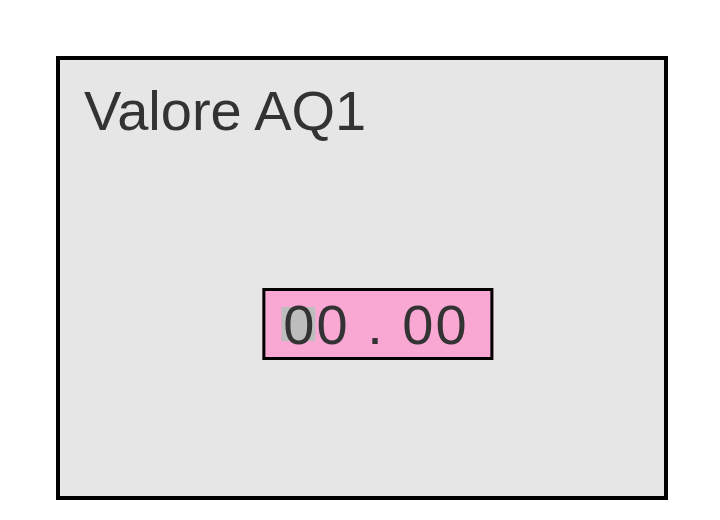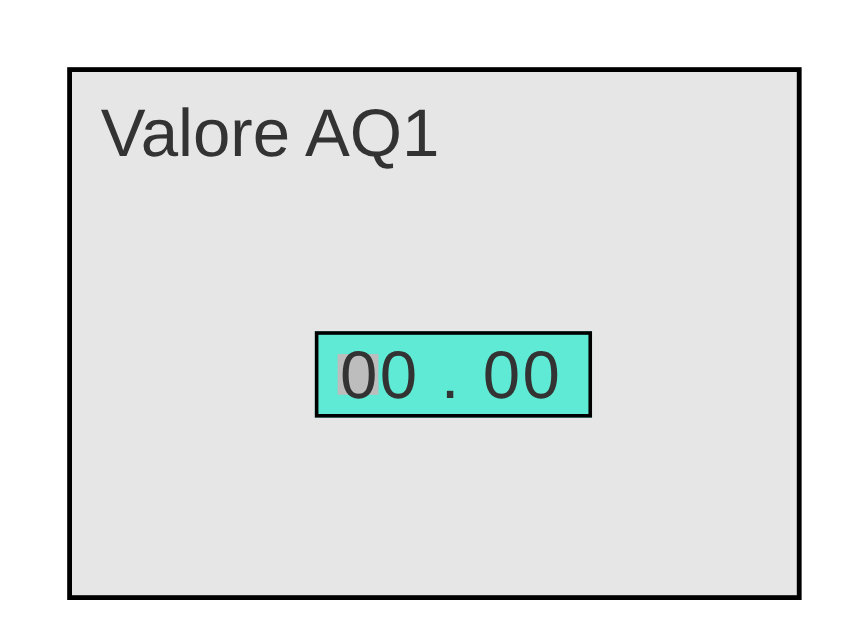--- a/index.html
+++ b/index.html
@@ -24,25 +24,25 @@
       position: absolute;
       top: 2px;
       left: 8px;
       font-size: 56px;
       color: #333333;
       font-weight: 400;
       letter-spacing: 0px;
     }
     .value-box {
       position: absolute;
-      top: 200px;
+      top: 212px;
       left: 50%;
       transform: translateX(-50%);
       border: 3px solid #000;
-      background: #5eead4;
+      background: #f9a8d4;
       display: flex;
       align-items: center;
       height: 72px;
     }
     .cursor-highlight {
       position: absolute;
       left: 0;
       top: 0;
       bottom: 0;
       width: 34px;

